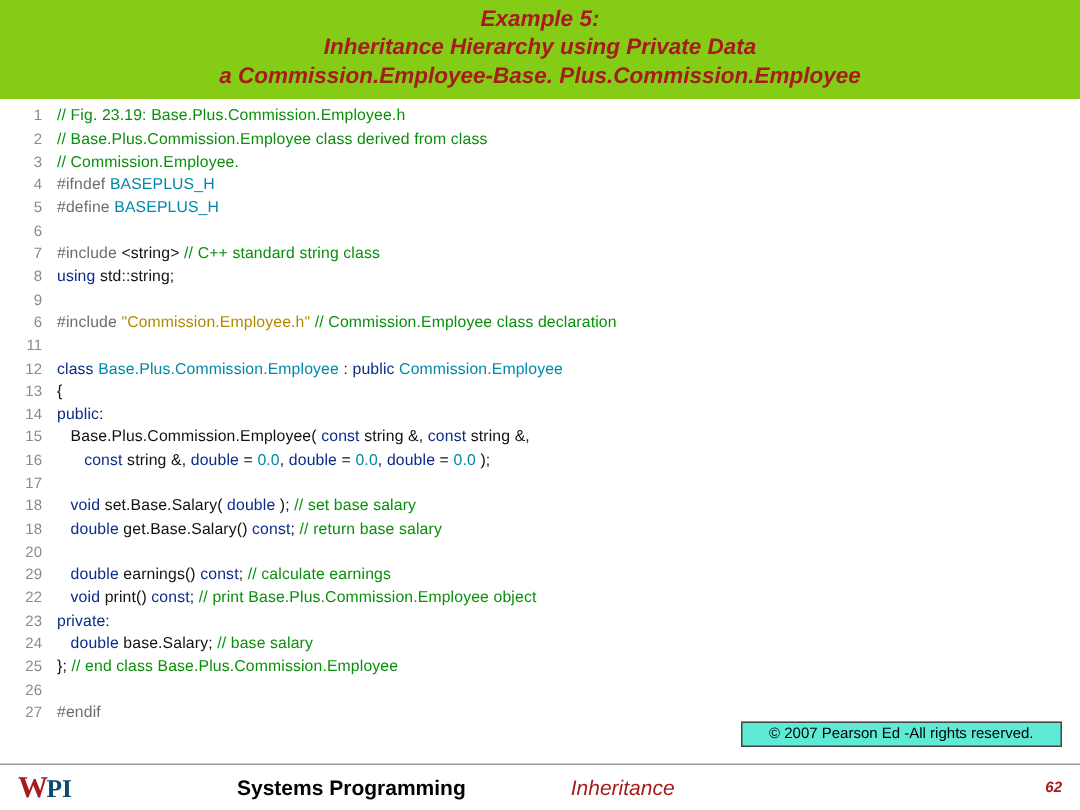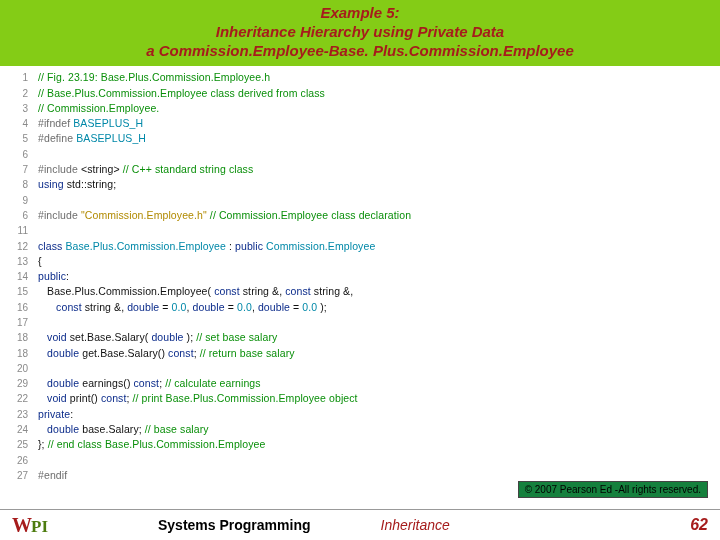--- a/index.html
+++ b/index.html
@@ -50,24 +50,24 @@
   .c-macro   { color: #0088a8; }
   .c-str     { color: #b18a00; }
   .c-kw      { color: #0b2b8a; }
   .c-type    { color: #0088a8; }
   .c-id      { color: #111; }
   .copyright {
     position: absolute;
     right: 12px;
     bottom: 42px;
     border: 1px solid #444;
-    background: #15803d;
+    background: #5eead4;
     font-family: Arial, sans-serif;
     font-size: 10px;
-    padding: 2px 6px;
+    padding: 2px 18px;
   }
   .footer {
     position: absolute;
     bottom: 0;
     left: 0;
     right: 0;
     height: 30px;
     border-top: 1px solid #999;
     display: flex;
     align-items: center;
@@ -78,21 +78,21 @@
     font-family: Georgia, serif;
     font-weight: bold;
     font-size: 20px;
     color: #a61c1c;
     letter-spacing: -2px;
   }
   .logo-pi {
     font-family: Georgia, serif;
     font-weight: bold;
     font-size: 17px;
-    color: #4d7c0f;
+    color: #0c4a6e;
     margin-left: 1px;
   }
   .footer-left {
     flex: 0 0 auto;
     margin-left: 110px;
     font-weight: bold;
     font-size: 14px;
     color: #000;
   }
   .footer-mid {
@@ -100,21 +100,21 @@
     margin-left: 70px;
     font-weight: normal;
     font-style: italic;
     font-size: 14px;
     color: #a61c1c;
   }
   .footer-right {
     margin-left: auto;
     font-weight: bold;
     font-style: italic;
-    font-size: 16px;
+    font-size: 10px;
     color: #a61c1c;
   }
 </style>
 </head>
 <body>
 
 <div class="title-bar">
   <div>Example 5:</div>
   <div>Inheritance Hierarchy using Private Data</div>
   <div>a Commission.Employee-Base. Plus.Commission.Employee</div>

